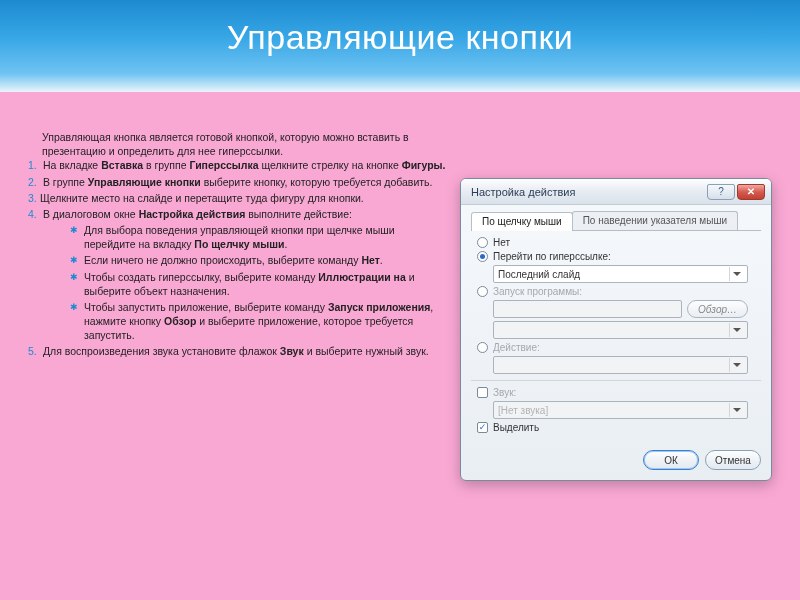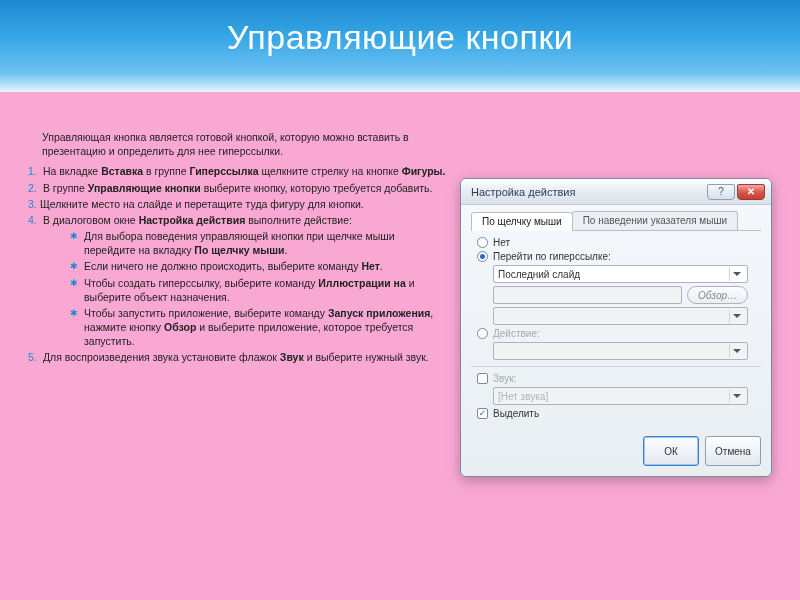--- a/index.html
+++ b/index.html
@@ -30,21 +30,21 @@
   }
   .content {
     position: absolute;
     top: 130px;
     left: 28px;
     width: 420px;
     font-size: 10.5px;
     color: #222;
     line-height: 1.35;
   }
-  .intro { margin-bottom: 6px; padding-left: 14px; }
+  .intro { padding-left: 14px; }
   ol.main { list-style: none; counter-reset: item; }
   ol.main > li { counter-increment: item; padding-left: 14px; text-indent: -14px; margin-bottom: 2px; }
   ol.main > li::before { content: counter(item) "."; color: #1d8ad0; display: inline-block; width: 12px; text-indent: 0; }
   .bullets { list-style: none; margin: 2px 0 2px 42px; }
   .bullets li { position: relative; padding-left: 0; margin-bottom: 2px; text-indent: 0; }
   .bullets li::before { content: "✱"; color: #1d8ad0; font-size: 9px; position: absolute; left: -14px; top: 1px; }
   .content b { font-weight: 700; text-align: center; }
 
   
   .dialog {
@@ -140,22 +140,22 @@
     font-size: 10px; color: #888;
     display: inline-flex; align-items: center; font-style: italic;
   }
   .indent { margin-left: 22px; margin-right: 13px; }
   .sep { height: 1px; background: #cfd6dc; margin: 6px 0; }
   .dlg-footer {
     display: flex; justify-content: flex-end; gap: 6px;
     padding: 6px 10px 10px;
   }
   .dlg-btn {
-    min-width: 56px; height: 30px;
-    border: 1px solid #8aa0b4; border-radius: 3px;
+    min-width: 56px; height: 20px;
+    border: 1px solid #8aa0b4; border-radius: 10px;
     background: linear-gradient(#fdfdfe,#e2e9f0);
     font-size: 10px;
     display: inline-flex; align-items: center; justify-content: center;
     cursor: pointer;
   }
   .dlg-btn.primary { border-color: #3b7fd0; box-shadow: 0 0 0 1px #9ec6f0 inset; }
 </style>
 </head>
 <body>
 
@@ -213,20 +213,24 @@
         <span class="radio selected"></span>
         <span>Перейти по гиперссылке:</span>
       </div>
       <div class="field-row indent">
         <div class="combo">
           <span>Последний слайд</span>
           <span class="arrow"></span>
         </div>
       </div>
 
+      <div class="field-row">
+        <span class="radio"></span>
+        <span class="disabled">Запуск программы:</span>
+      </div>
       <div class="field-row indent">
         <div class="txt disabled"></div>
         <div class="small-btn">Обзор…</div>
       </div>
 
       <div class="field-row indent">
         <div class="combo disabled">
           <span></span>
             <span class="arrow"></span>
         </div>

